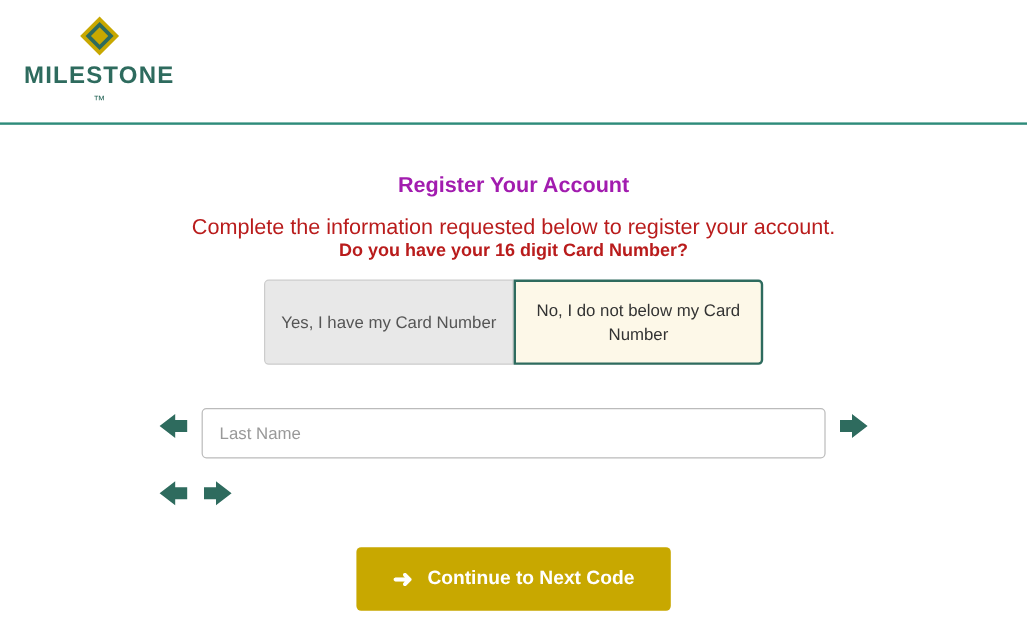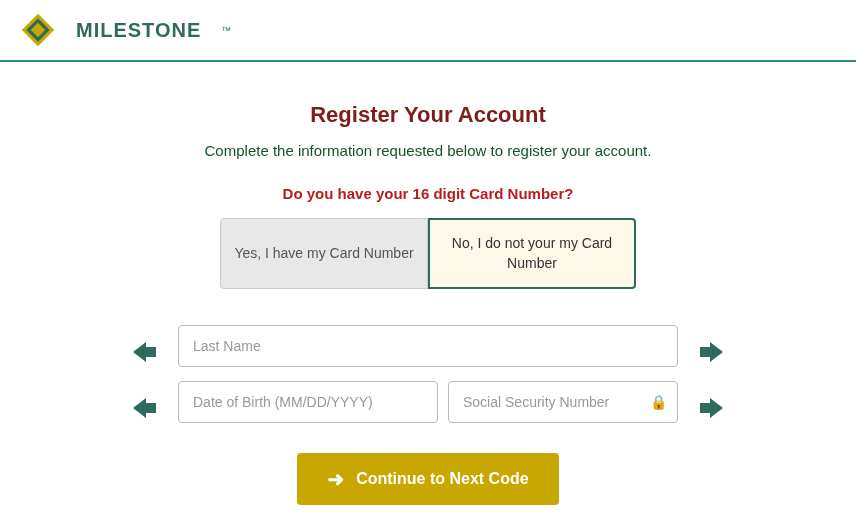--- a/index.html
+++ b/index.html
@@ -14,21 +14,22 @@
     .header {
       display: flex;
       align-items: center;
       padding: 12px 20px;
       border-bottom: 2px solid #2e8b7a;
       background: #fff;
     }
     .logo-container {
       display: flex;
       align-items: center;
-      gap: 20px;
+      gap: 4px;
+      flex-direction: column;
     }
     .logo-diamond {
       width: 36px;
       height: 36px;
     }
     .logo-text {
       font-size: 20px;
       font-weight: bold;
       color: #2e6b5e;
       letter-spacing: 1px;
@@ -41,30 +42,29 @@
 
     
     .main {
       display: flex;
       flex-direction: column;
       align-items: center;
       padding: 40px 20px 30px;
     }
 
     .page-title {
-      font-size: 22px;
-      font-weight: bold;
-      color: #7f1d1d;
+      font-size: 18px;
+      font-weight: bold;
+      color: #a21caf;
       margin-bottom: 14px;
     }
 
     .subtitle {
-      font-size: 15px;
-      color: #14532d;
-      margin-bottom: 26px;
+      font-size: 18px;
+      color: #b91c1c;
     }
 
     .card-question {
       font-size: 15px;
       font-weight: bold;
       color: #b91c1c;
       margin-bottom: 16px;
     }
 
     
@@ -103,22 +103,22 @@
     .form-section {
       display: flex;
       flex-direction: column;
       gap: 14px;
       width: 600px;
       margin-bottom: 30px;
     }
 
     .form-row {
       display: flex;
-      align-items: flex-end;
-      gap: 20px;
+      align-items: flex-start;
+      gap: 10px;
     }
 
     .arrow-left {
       width: 30px;
       height: 30px;
       flex-shrink: 0;
     }
     .arrow-right {
       width: 30px;
       height: 30px;
@@ -217,48 +217,41 @@
 </header>
 
 <main class="main">
   <h1 class="page-title">Register Your Account</h1>
   <p class="subtitle">Complete the information requested below to register your account.</p>
 
   <p class="card-question">Do you have your 16 digit Card Number?</p>
 
   <div class="toggle-group">
     <button class="toggle-btn">Yes, I have my Card Number</button>
-    <button class="toggle-btn active">No, I do not your my Card Number</button>
+    <button class="toggle-btn active">No, I do not below my Card Number</button>
   </div>
 
   <div class="form-section">
 
     <div class="form-row">
       <svg class="arrow-left" viewBox="0 0 30 30" xmlns="http://www.w3.org/2000/svg">
         <polygon points="5,15 18,5 18,10 28,10 28,20 18,20 18,25" class="arrow-svg-left"></polygon>
       </svg>
       <div class="form-inputs">
         <input class="form-input" type="text" placeholder="Last Name" style="">
       </div>
       <svg class="arrow-right" viewBox="0 0 30 30" xmlns="http://www.w3.org/2000/svg">
         <polygon points="25,15 12,5 12,10 2,10 2,20 12,20 12,25" class="arrow-svg-right"></polygon>
       </svg>
     </div>
 
     <div class="form-row">
       <svg class="arrow-left" viewBox="0 0 30 30" xmlns="http://www.w3.org/2000/svg">
         <polygon points="5,15 18,5 18,10 28,10 28,20 18,20 18,25" class="arrow-svg-left"></polygon>
       </svg>
-      <div class="form-inputs">
-        <input class="form-input" type="text" placeholder="Date of Birth (MM/DD/YYYY)" style="">
-        <div class="input-with-icon">
-          <input type="password" placeholder="Social Security Number" style="">
-          <span class="lock-icon">🔒</span>
-        </div>
-      </div>
       <svg class="arrow-right" viewBox="0 0 30 30" xmlns="http://www.w3.org/2000/svg">
         <polygon points="25,15 12,5 12,10 2,10 2,20 12,20 12,25" class="arrow-svg-right"></polygon>
       </svg>
     </div>
   </div>
 
   <button class="continue-btn">
     <span class="btn-arrow">➜</span>
     <span>Continue to Next Code</span>
   </button>

